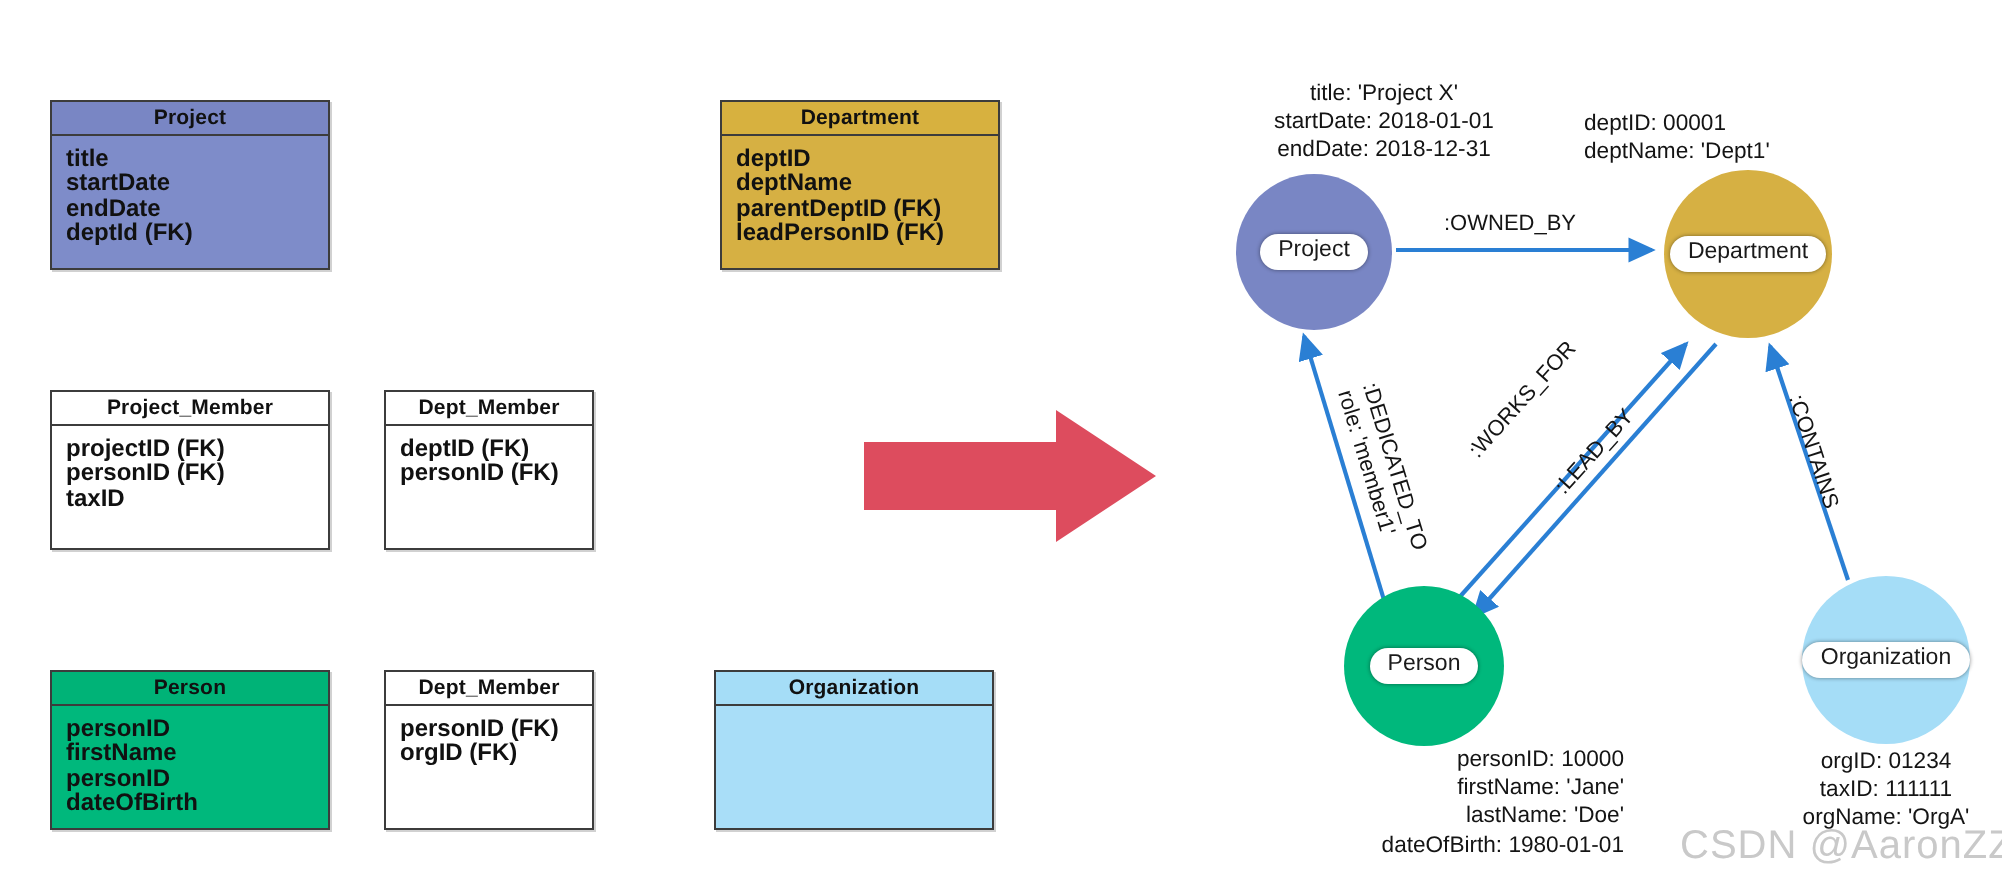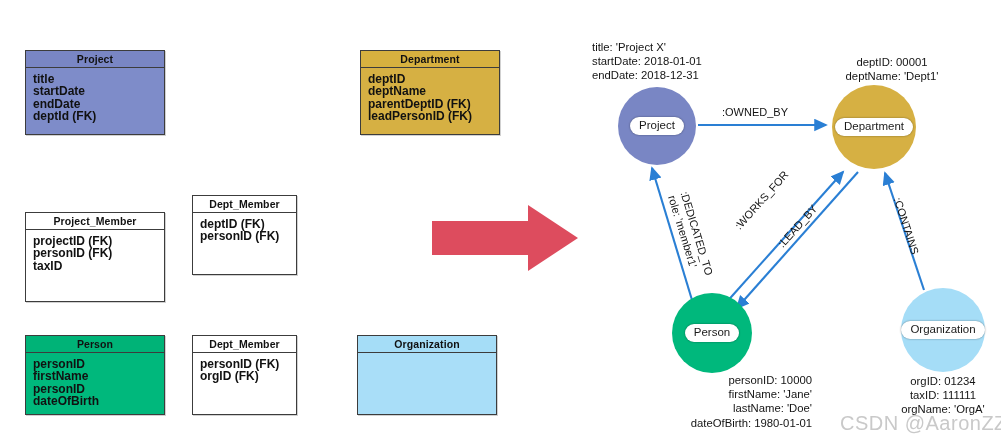--- a/index.html
+++ b/index.html
@@ -108,21 +108,21 @@
   <div class="er-table" style="left:360px;top:50px;width:140px;height:85px;background:#d6b043;">
     <div class="er-head" style="background:#d7b13f;">Department</div>
     <div class="er-body">
       <div class="er-field">deptID</div>
       <div class="er-field">deptName</div>
       <div class="er-field">parentDeptID (FK)</div>
       <div class="er-field">leadPersonID (FK)</div>
     </div>
   </div>
 
-  <div class="er-table" style="left:25px;top:212px;width:140px;height:90px;background:#ffffff;">
+  <div class="er-table" style="left:25px;top:195px;width:140px;height:80px;background:#ffffff;">
     <div class="er-head" style="background:#ffffff;">Project_Member</div>
     <div class="er-body">
       <div class="er-field">projectID (FK)</div>
       <div class="er-field">personID (FK)</div>
       <div class="er-field">taxID</div>
     </div>
   </div>
 
   <div class="er-table" style="left:192px;top:195px;width:105px;height:80px;background:#ffffff;">
     <div class="er-head" style="background:#ffffff;">Dept_Member</div>
@@ -169,28 +169,28 @@
 
     <line x1="692" y1="300" x2="652" y2="168" stroke="#2a7fd4" stroke-width="2.1" marker-end="url(#ah)"></line>
 
     <line x1="724" y1="305" x2="843" y2="172" stroke="#2a7fd4" stroke-width="2.1" marker-end="url(#ah)"></line>
 
     <line x1="858" y1="172" x2="737" y2="308" stroke="#2a7fd4" stroke-width="2.1" marker-end="url(#ah)"></line>
 
     <line x1="924" y1="290" x2="885" y2="173" stroke="#2a7fd4" stroke-width="2.1" marker-end="url(#ah)"></line>
   </svg>
 
-  <div class="gprops" style="left:592px;top:40px;width:200px;">title: 'Project X'
+  <div class="gprops" style="left:592px;top:40px;width:200px;text-align:center;">title: 'Project X'
 startDate: 2018-01-01
 endDate: 2018-12-31</div>
   <div class="gnode" style="left:618px;top:87px;width:78px;height:78px;background:#7986c4;">
     <span class="gpill">Project</span>
   </div>
 
-  <div class="gprops" style="left:792px;top:55px;width:200px;text-align:center;">deptID: 00001
+  <div class="gprops" style="left:792px;top:55px;width:200px;">deptID: 00001
 deptName: 'Dept1'</div>
   <div class="gnode" style="left:832px;top:85px;width:84px;height:84px;background:#d6b043;">
     <span class="gpill">Department</span>
   </div>
 
   <div class="gnode" style="left:672px;top:293px;width:80px;height:80px;background:#00b87c;">
     <span class="gpill">Person</span>
   </div>
   <div class="gprops" style="left:612px;top:373px;width:200px;text-align:right;">personID: 10000
 firstName: 'Jane'

